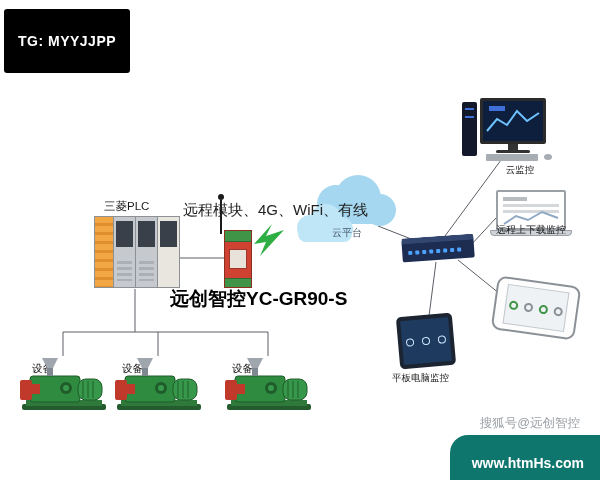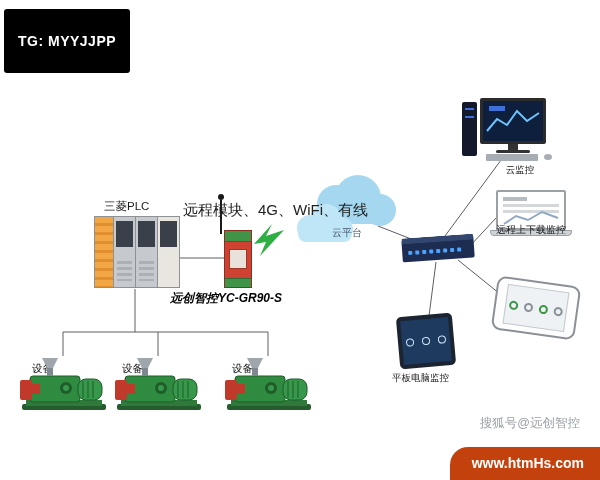--- a/index.html
+++ b/index.html
@@ -4,29 +4,29 @@
 <style>
   * { box-sizing: border-box; margin: 0; padding: 0; }
   body { background:#fff; font-family:"Liberation Sans", sans-serif; }
   #stage { position:relative; width:600px; height:480px; background:#ffffff; overflow:hidden; }
 
   .abs { position:absolute; }
 
   
   .tg-badge { left:4px; top:9px; background:#000; color:#fff; font-weight:bold;
               font-size:14px; padding:24px 14px; border-radius:3px; letter-spacing:0.5px; }
-  .site-badge { right:0; bottom:0; background:#c2410c; color:#fff; font-weight:bold;
-                font-size:14px; padding:8px 16px 9px 22px; border-top-left-radius:18px; }
+  .site-badge { right:0; bottom:0; background:#0f766e; color:#fff; font-weight:bold;
+                font-size:14px; padding:20px 16px 9px 22px; border-top-left-radius:18px; }
   .watermark { right:20px; bottom:48px; color:#9aa0a6; font-size:12.5px;text-align:right; }
 
   
   .lbl { color:#1a1a1a; font-size:10px; line-height:13px; white-space:nowrap; }
   .plc-lbl { left:104px; top:200px; font-size:11.5px;text-align:right; }
   .module-lbl { left:183px; top:203px; font-size:15px; color:#222; }
-  .gateway-lbl { left:170px; top:292px; font-size:12px; font-weight:bold; color:#000;font-style:italic; }
+  .gateway-lbl { left:170px; top:292px; font-size:19px; font-weight:bold; color:#000; }
   .cloud-lbl { left:332px; top:226px; font-size:10px; color:#44566b; }
   .pc-lbl { left:484px; top:163px; width:72px; text-align:center; font-size:9.5px; }
   .laptop-lbl { left:496px; top:223px; font-size:10px; }
   .phone-lbls { left:505px; top:337px; font-size:9.5px; }
   .phone-lbls div { line-height:13px; }
   .tablet-lbl { left:392px; top:371px; font-size:9.5px; }
   .dev-lbl { font-size:10.5px; color:#111;margin-top:19px; }
 
   
   .plc { left:94px; top:216px; width:86px; height:72px; display:flex; border:1px solid #8d9196; background:#b9bec4; }

